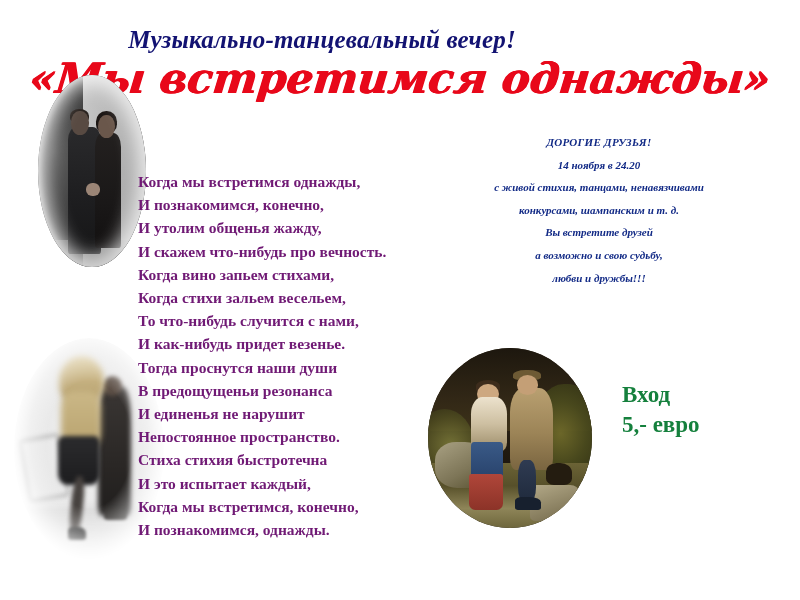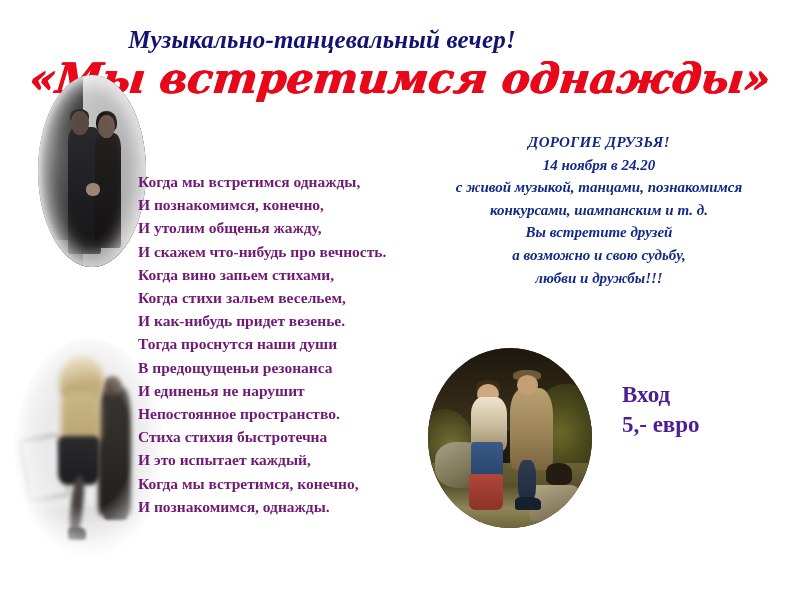--- a/index.html
+++ b/index.html
@@ -282,21 +282,21 @@
   
   .invite {
     position: absolute;
     left: 398px;
     top: 131px;
     width: 402px;
     text-align: center;
     font-family: "Liberation Serif", "DejaVu Serif", serif;
     font-weight: bold;
     font-style: italic;
-    font-size: 15px;
+    font-size: 11px;
     line-height: 22.6px;
     color: #122a86;
     white-space: nowrap;
   }
   .invite .l1 { letter-spacing: 0.3px; }
 
   
   .painting {
     position: absolute;
     left: 428px;
@@ -458,21 +458,21 @@
 
   
   .entry {
     position: absolute;
     left: 622px;
     top: 380px;
     font-family: "Liberation Serif", "DejaVu Serif", serif;
     font-weight: bold;
     font-size: 23px;
     line-height: 30px;
-    color: #4c1d95;
+    color: #15803d;
     white-space: nowrap;
   }
 </style>
 </head>
 <body>
 
 <div id="poster">
 
   <div class="headline">Музыкально-танцевальный вечер!</div>
   <div class="script-title">«Мы встретимся однажды»</div>
@@ -503,35 +503,36 @@
     <div class="d-shoe"></div>
   </div>
 
   <div class="poem">
     <div>Когда мы встретимся однажды,</div>
     <div>И познакомимся, конечно,</div>
     <div>И утолим общенья жажду,</div>
     <div>И скажем что-нибудь про вечность.</div>
     <div>Когда вино запьем стихами,</div>
     <div>Когда стихи зальем весельем,</div>
+    <div>То что-нибудь случится с нами,</div>
     <div>И как-нибудь придет везенье.</div>
     <div>Тогда проснутся наши души</div>
     <div>В предощущеньи резонанса</div>
     <div>И единенья не нарушит</div>
     <div>Непостоянное пространство.</div>
     <div>Стиха стихия быстротечна</div>
     <div>И это испытает каждый,</div>
     <div>Когда мы встретимся, конечно,</div>
     <div>И познакомимся, однажды.</div>
   </div>
 
   <div class="invite">
     <div class="l1">ДОРОГИЕ ДРУЗЬЯ!</div>
     <div>14 ноября в 24.20</div>
-    <div>с живой музыкой, танцами, познакомимся</div>
+    <div>с живой стихия, танцами, ненавязчивами</div>
     <div>конкурсами, шампанским и т. д.</div>
     <div>Вы встретите друзей</div>
     <div>а возможно и свою судьбу,</div>
     <div>любви и дружбы!!!</div>
   </div>
 
   <div class="painting">
     <div class="p-sky"></div>
     <div class="p-foliage-r"></div>
     <div class="p-foliage-l"></div>

